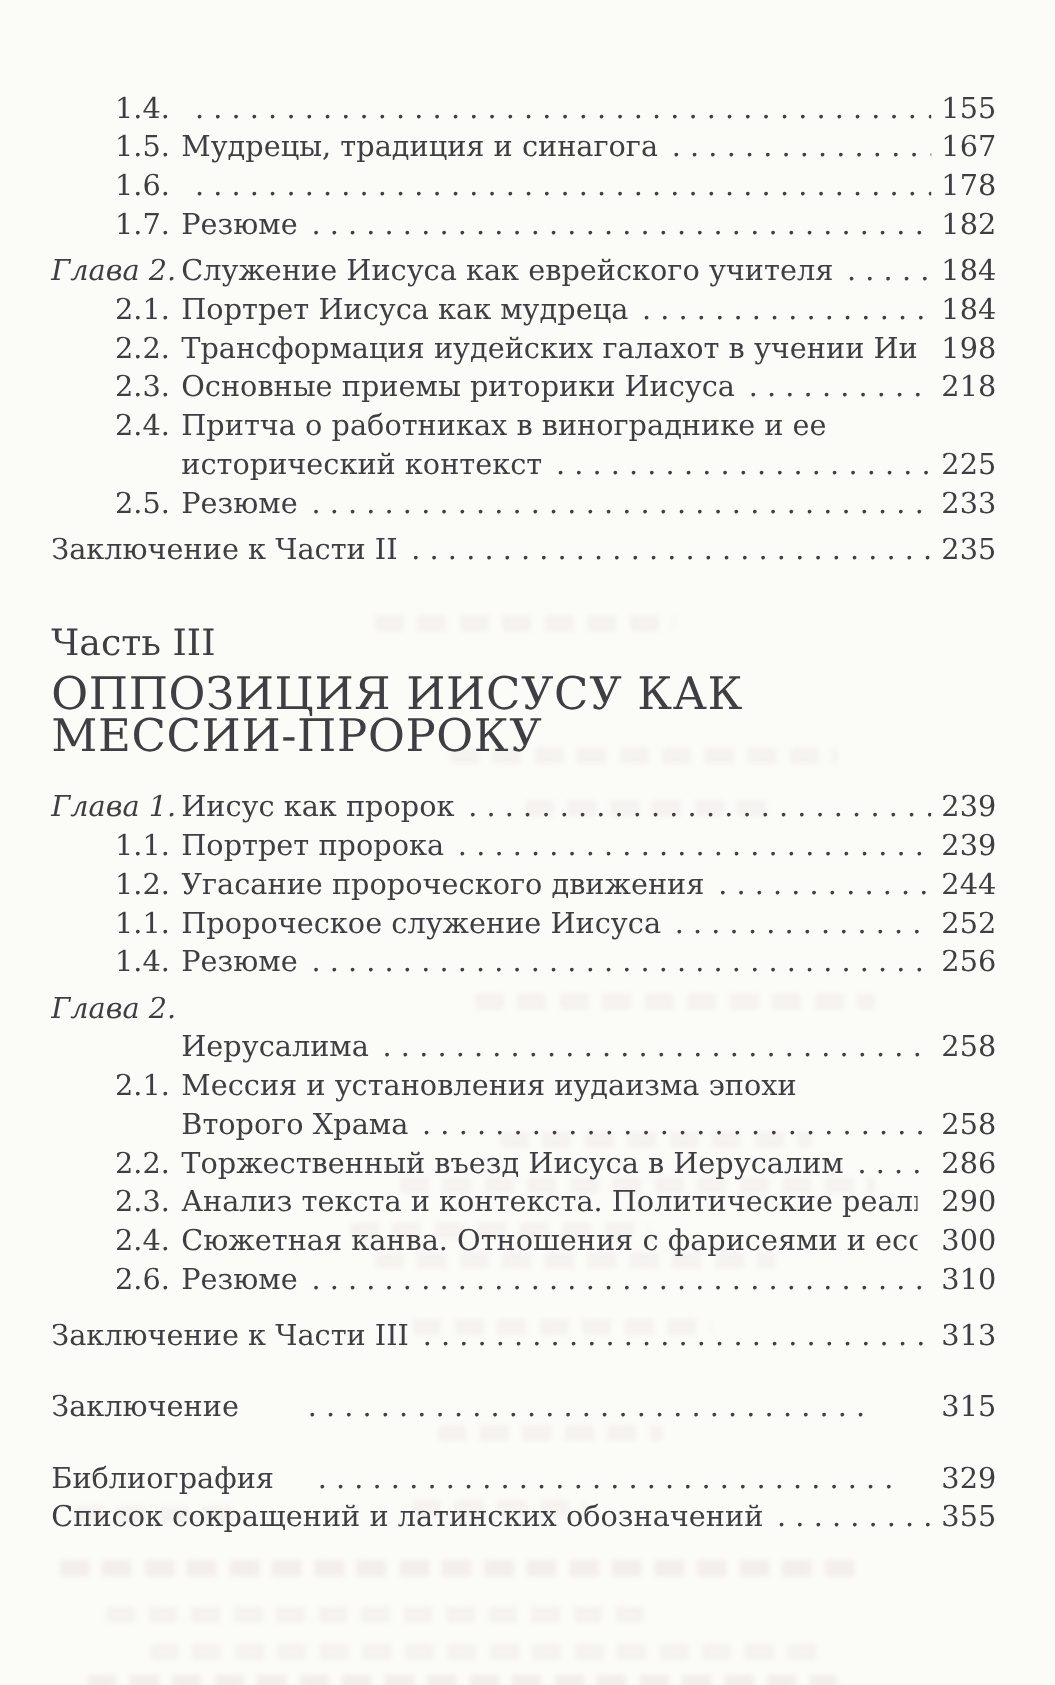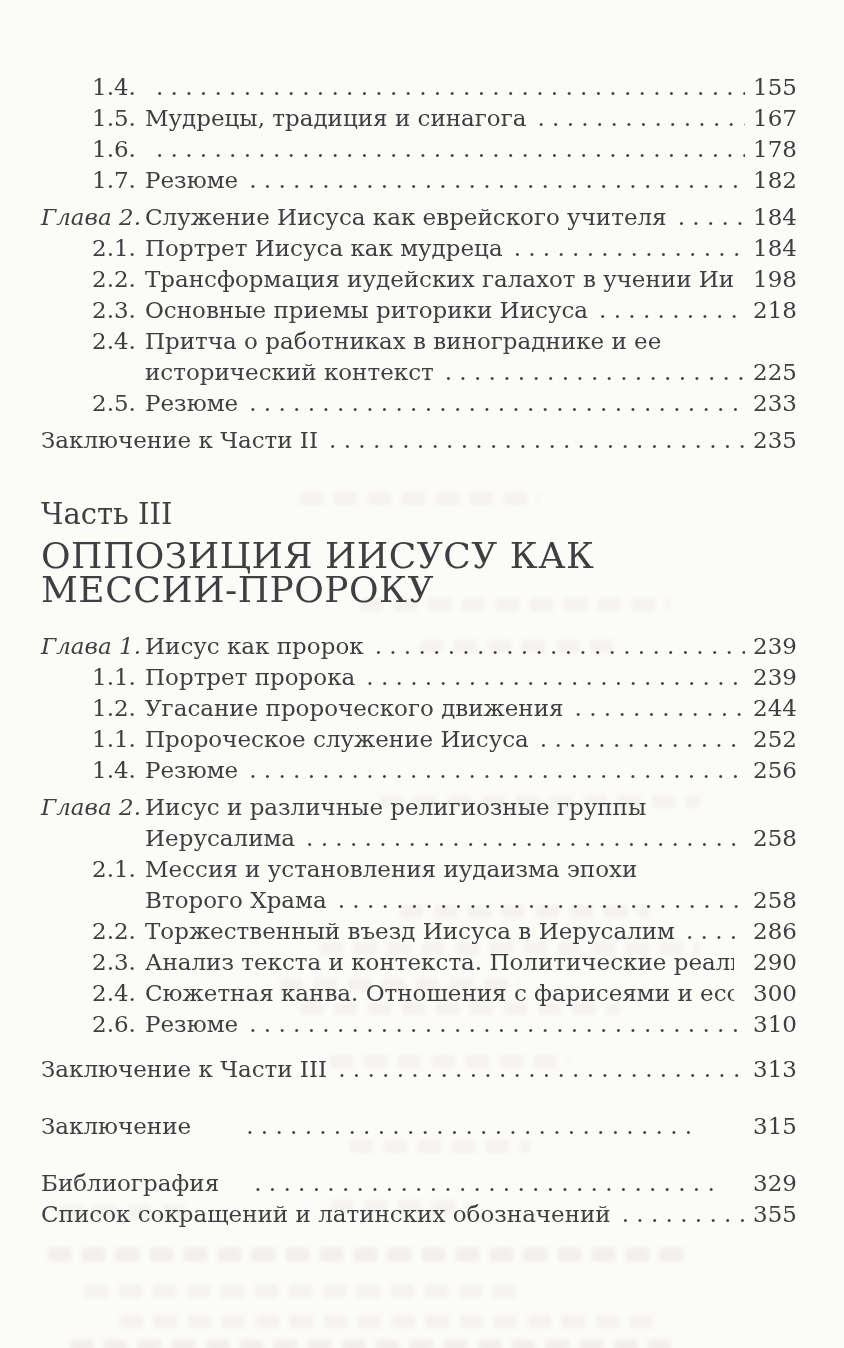--- a/index.html
+++ b/index.html
@@ -224,21 +224,20 @@
         <div class="toc-row kind-sub">
 
           <span class="prefix num">1.4.</span>
           <span class="title">Резюме</span>
           <span class="dots">. . . . . . . . . . . . . . . . . . . . . . . . . . . . . . . . . . . . . . . . . . . . . . . . . . . . . . . . . . . . . . . . . . . . . . . . . . . . . . . . . . . . . . . . . . . . . . . . . . . . . . . . . . . . . . . . . . . . . . . . </span>
           <span class="pagenum">256</span>
         </div>
         <div class="toc-row kind-chapter gap-sm">
           <span class="prefix chapter-prefix">Глава 2.</span>
 
-          <span class="title">Иисус и различные религиозные группы</span>
 
         </div>
         <div class="toc-row kind-cont">
 
           <span class="title">Иерусалима</span>
           <span class="dots">. . . . . . . . . . . . . . . . . . . . . . . . . . . . . . . . . . . . . . . . . . . . . . . . . . . . . . . . . . . . . . . . . . . . . . . . . . . . . . . . . . . . . . . . . . . . . . . . . . . . . . . . . . . . . . . . . . . . . . . . </span>
           <span class="pagenum">258</span>
         </div>
         <div class="toc-row kind-sub">
 

